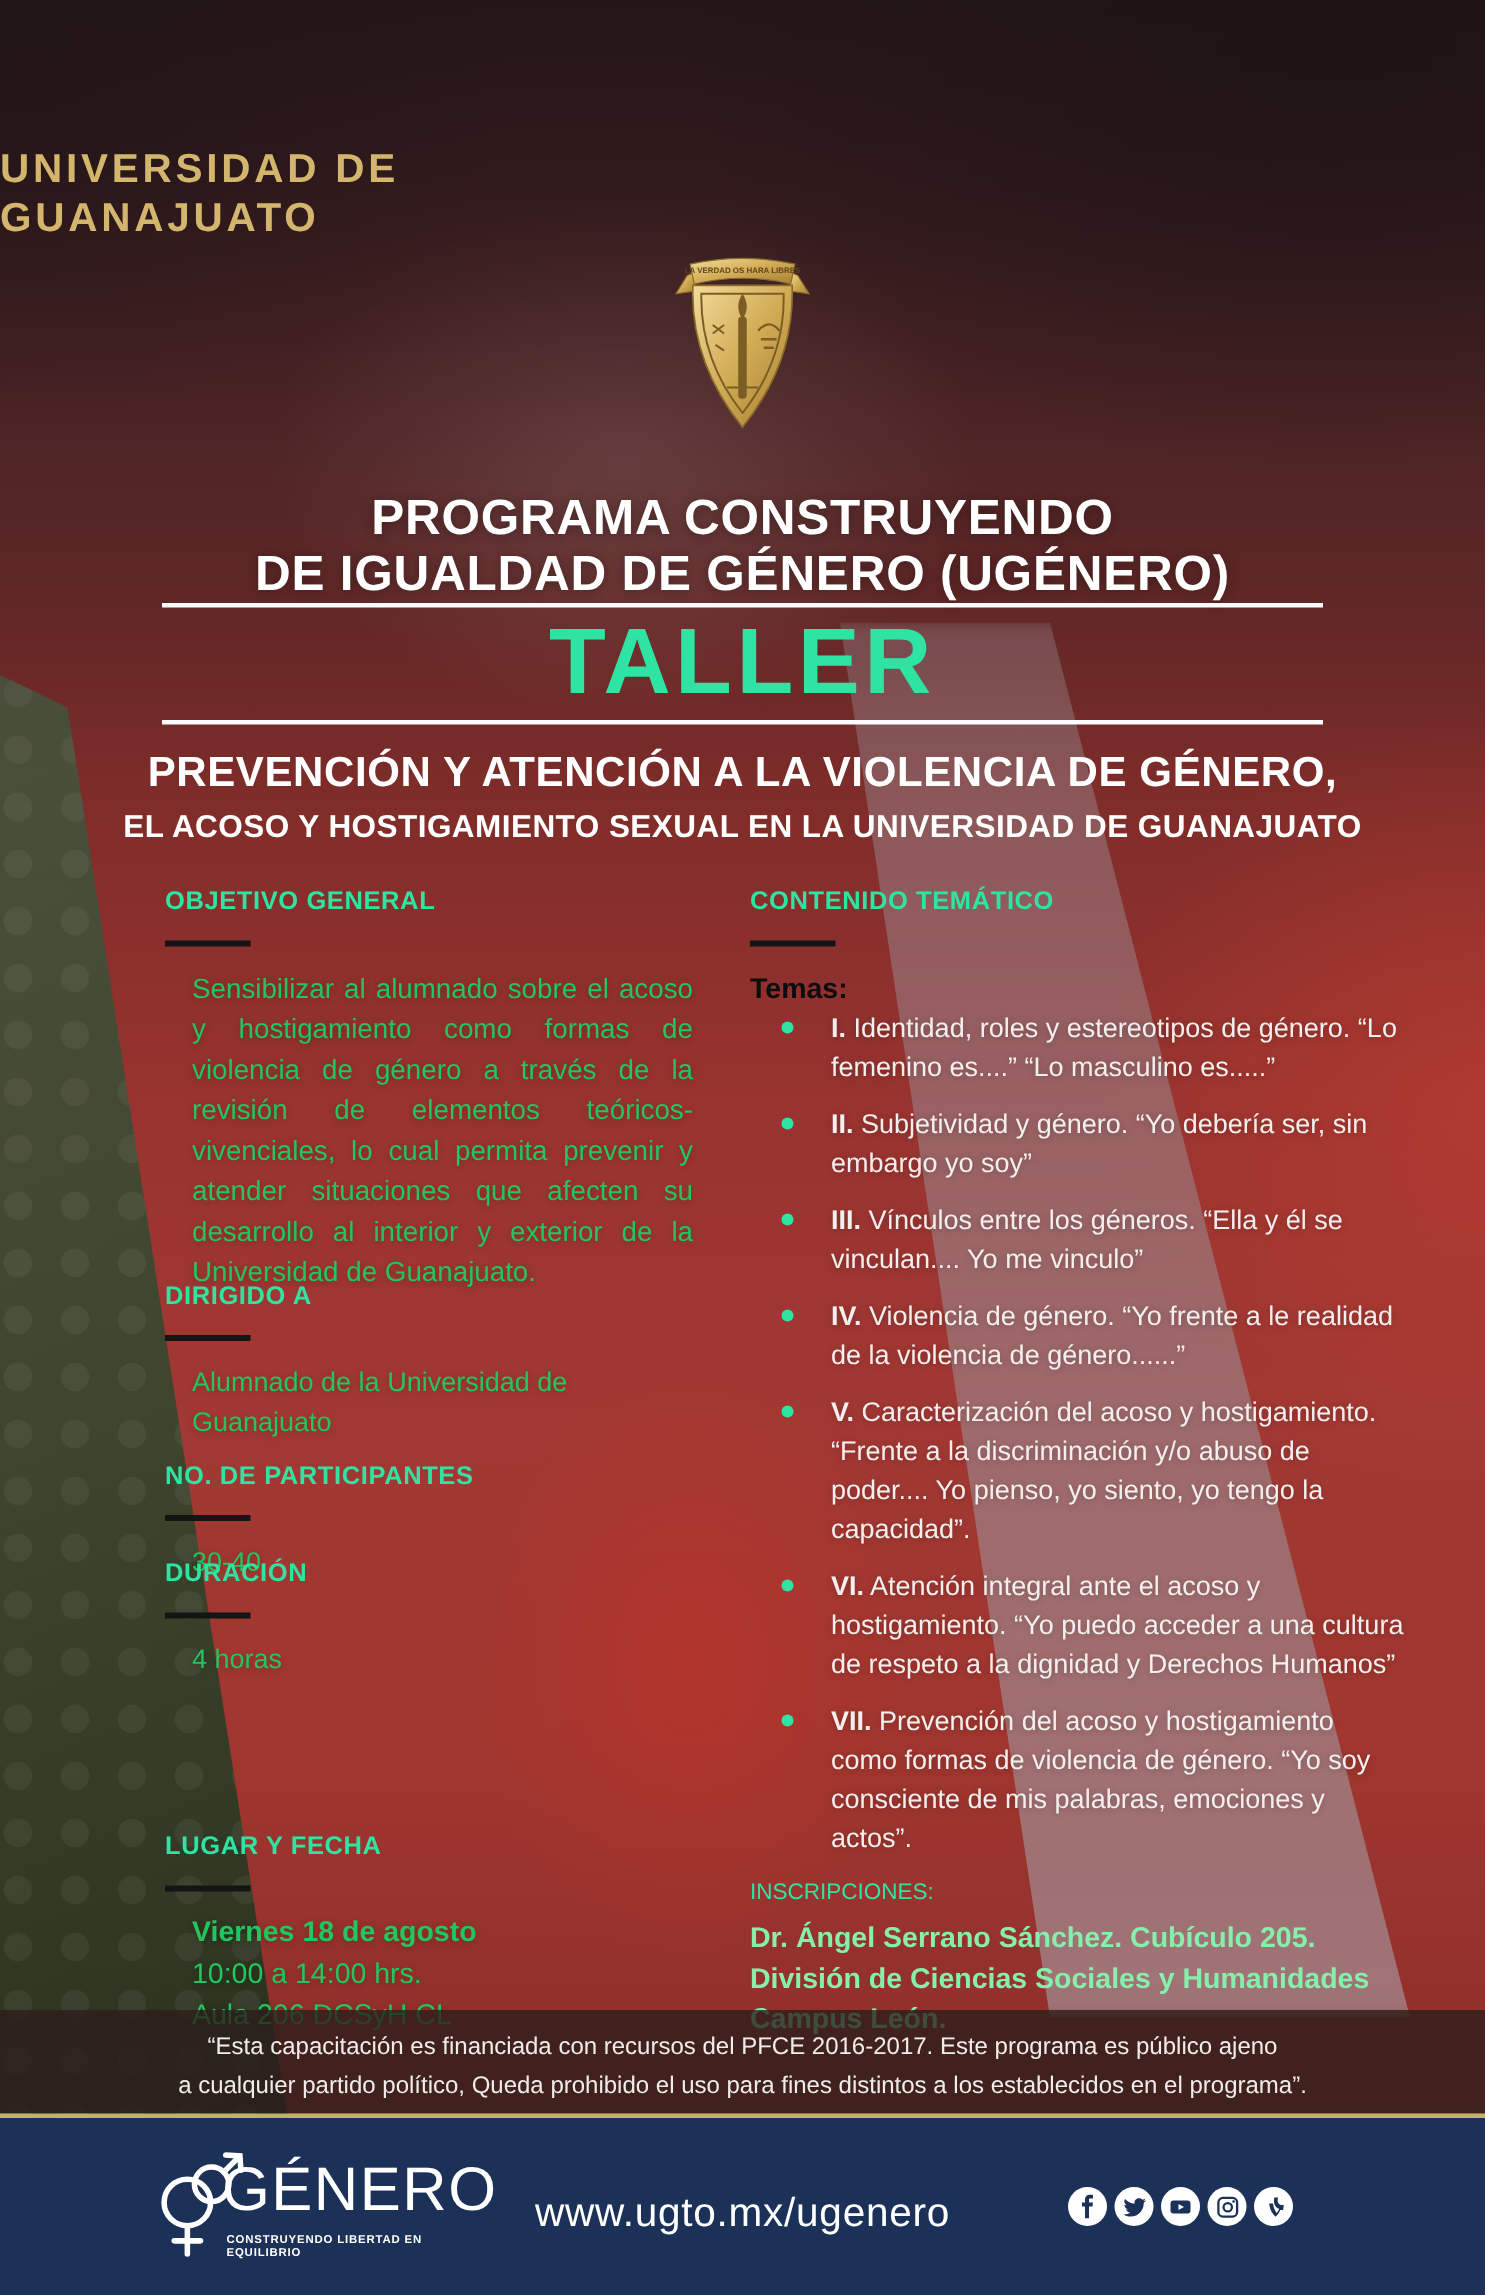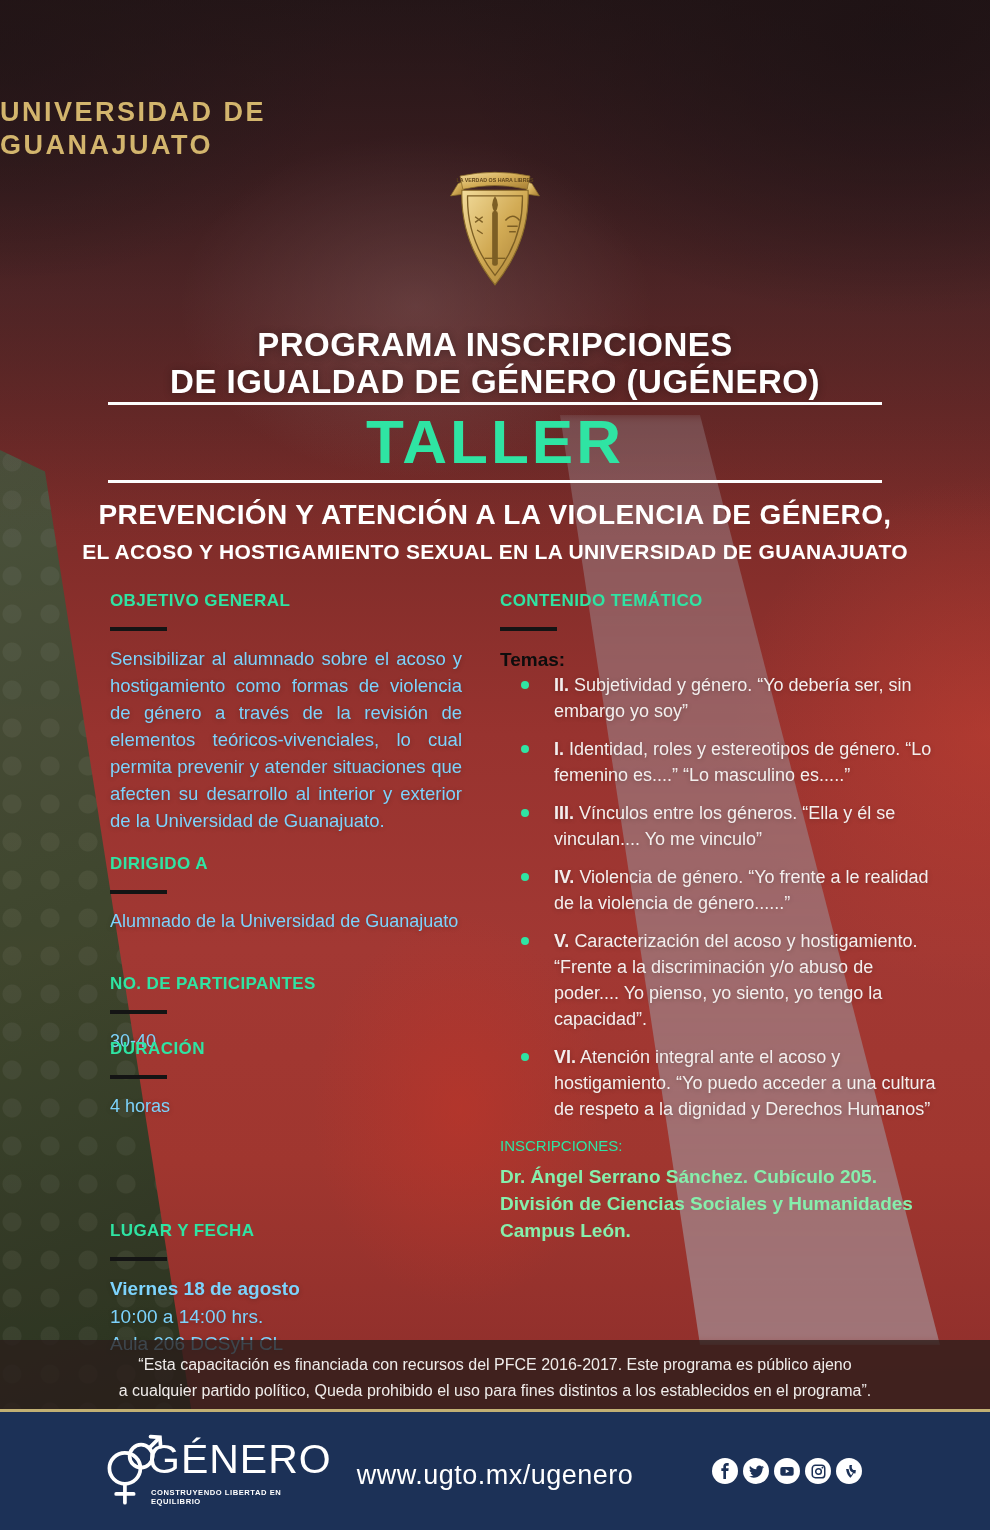--- a/index.html
+++ b/index.html
@@ -41,22 +41,22 @@
   .taller{position:absolute;left:0;top:406px;width:100%;text-align:center;
     font-size:62px;font-weight:bold;letter-spacing:3px;color:var(--teal);}
   .sub1{position:absolute;left:0;top:499px;width:100%;text-align:center;color:#fff;
     font-size:28px;font-weight:bold;letter-spacing:.4px;}
   .sub2{position:absolute;left:0;top:540px;width:100%;text-align:center;color:#fff;
     font-size:21px;font-weight:bold;letter-spacing:.3px;}
   
   .sec{position:absolute;left:110px;width:352px;}
   h3.teal{margin:0;color:var(--teal);font-size:17px;font-weight:bold;line-height:26px;letter-spacing:.4px;}
   .rule{width:57px;height:4px;background:#141414;margin-top:13px;}
-  .body-txt{margin-top:14px;color:#7dd3fc;font-size:18px;line-height:27px;
-    text-shadow:0 1px 5px rgba(0,0,0,.22);}
+  .body-txt{margin-top:14px;color:#22c55e;font-size:18px;line-height:27px;
+    text-shadow:0 1px 5px rgba(0,0,0,.22);margin-left:18px;}
   .just{text-align:justify;font-size:18.5px;}
   .b{font-weight:bold;}
   .rightcol{position:absolute;left:500px;top:588px;width:438px;}
   .temas{margin-top:17px;color:#0d0d0d;font-weight:bold;font-size:19px;line-height:24px;}
   ul.topics{list-style:none;margin:0;padding:0;}
   ul.topics li{position:relative;padding-left:54px;margin-bottom:12px;
     color:#f3efee;font-size:18px;line-height:26px;text-shadow:0 1px 5px rgba(0,0,0,.22);}
   .dot{position:absolute;left:21px;top:9px;width:8px;height:8px;border-radius:50%;background:var(--teal);}
   .insc-label{margin-top:6px;color:var(--teal);font-weight:normal;font-size:15px;line-height:24px;}
   .insc-text{margin-top:5px;color:#86efac;font-weight:bold;font-size:19px;line-height:27px;width:438px;}
@@ -107,21 +107,21 @@
     <path d="M20,24 L90,24 Q92,78 55,124 Q18,78 20,24 Z" fill="url(#gold)" stroke="#8a6b2a" stroke-width="1.2"></path>
     <path d="M26,30 L84,30 Q85,76 55,114 Q25,76 26,30 Z" fill="none" stroke="#7c5e24" stroke-width="1.4"></path>
     <path d="M55,30 Q61,39 55,48 Q49,39 55,30 Z" fill="#7c5e24"></path>
     <rect x="52" y="46" width="6" height="58" rx="2.5" fill="#7c5e24"></rect>
     <path d="M66,56 q8,-9 15,0 M68,62 h11 M70,68 h7" fill="none" stroke="#7c5e24" stroke-width="1.6"></path>
     <path d="M34,52 l8,6 M34,58 l8,-6 M36,66 l6,4" stroke="#7c5e24" stroke-width="1.4" fill="none"></path>
     <path d="M44,96 h22" stroke="#7c5e24" stroke-width="1.4"></path>
   </svg>
 
   <div class="program">
-    <div>PROGRAMA INSCRIPCIONES</div>
+    <div>PROGRAMA CONSTRUYENDO</div>
     <div>DE IGUALDAD DE GÉNERO (UGÉNERO)</div>
   </div>
 
   <div class="hr hr1"></div>
   <div class="taller">TALLER</div>
   <div class="hr hr2"></div>
 
   <div class="sub1">PREVENCIÓN Y ATENCIÓN A LA VIOLENCIA DE GÉNERO,</div>
   <div class="sub2">EL ACOSO Y HOSTIGAMIENTO SEXUAL EN LA UNIVERSIDAD DE GUANAJUATO</div>
 
@@ -157,26 +157,27 @@
       <div>10:00 a 14:00 hrs.</div>
       <div>Aula 206 DCSyH CL</div>
     </div>
   </div>
 
   <div class="rightcol">
     <h3 class="teal">CONTENIDO TEMÁTICO</h3>
     <div class="rule"></div>
     <div class="temas">Temas:</div>
     <ul class="topics">
+      <li><span class="dot"></span><span class="b">I.</span> <span>Identidad, roles y estereotipos de género. “Lo femenino es....” “Lo masculino es.....”</span></li>
       <li><span class="dot"></span><span class="b">II.</span> <span>Subjetividad y género. “Yo debería ser, sin embargo yo soy”</span></li>
-      <li><span class="dot"></span><span class="b">I.</span> <span>Identidad, roles y estereotipos de género. “Lo femenino es....” “Lo masculino es.....”</span></li>
       <li><span class="dot"></span><span class="b">III.</span> <span>Vínculos entre los géneros. “Ella y él se vinculan.... Yo me vinculo”</span></li>
       <li><span class="dot"></span><span class="b">IV.</span> <span>Violencia de género. “Yo frente a le realidad de la violencia de género......”</span></li>
       <li><span class="dot"></span><span class="b">V.</span> <span>Caracterización del acoso y hostigamiento. “Frente a la discriminación y/o abuso de poder.... Yo pienso, yo siento, yo tengo la capacidad”.</span></li>
       <li><span class="dot"></span><span class="b">VI.</span> <span>Atención integral ante el acoso y hostigamiento. “Yo puedo acceder a una cultura de respeto a la dignidad y Derechos Humanos”</span></li>
+      <li><span class="dot"></span><span class="b">VII.</span> <span>Prevención del acoso y hostigamiento como formas de violencia de género.  “Yo soy consciente de mis palabras, emociones y actos”.</span></li>
     </ul>
     <div class="insc-label">INSCRIPCIONES:</div>
     <div class="insc-text">Dr. Ángel Serrano Sánchez. Cubículo 205. División de Ciencias Sociales y Humanidades Campus León.</div>
   </div>
 
   <div class="discl-band"></div>
   <div class="discl">
     <div>“Esta capacitación es financiada con recursos del PFCE 2016-2017. Este programa es público ajeno</div>
     <div>a cualquier partido político, Queda prohibido el uso para fines distintos a los establecidos en el programa”.</div>
   </div>

